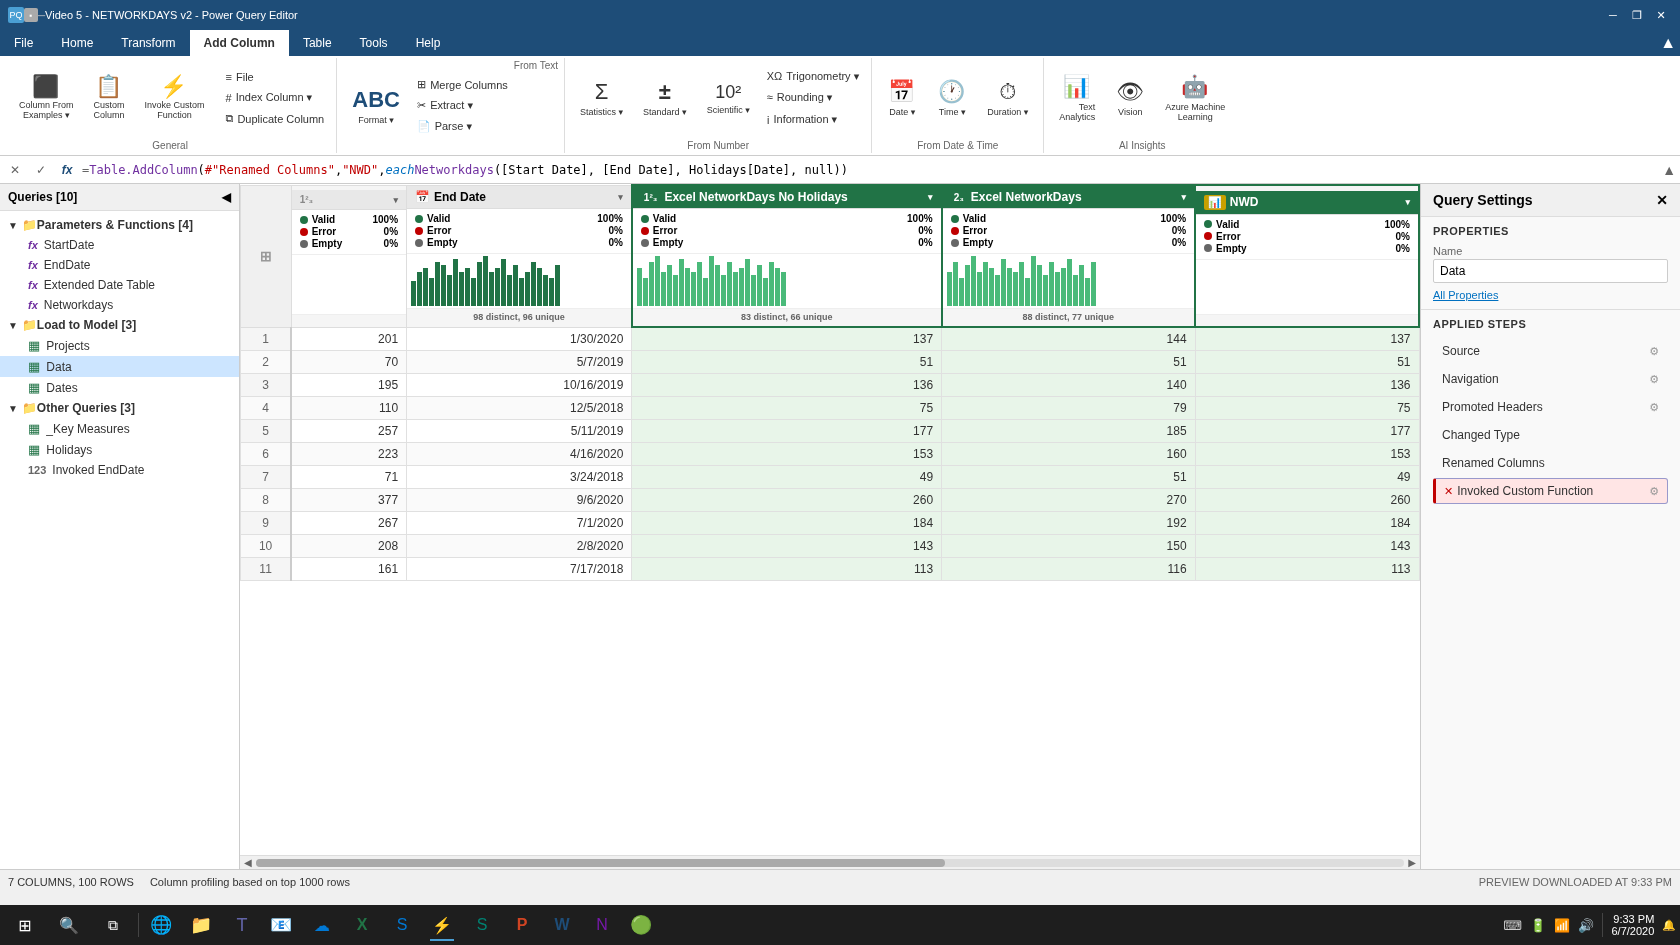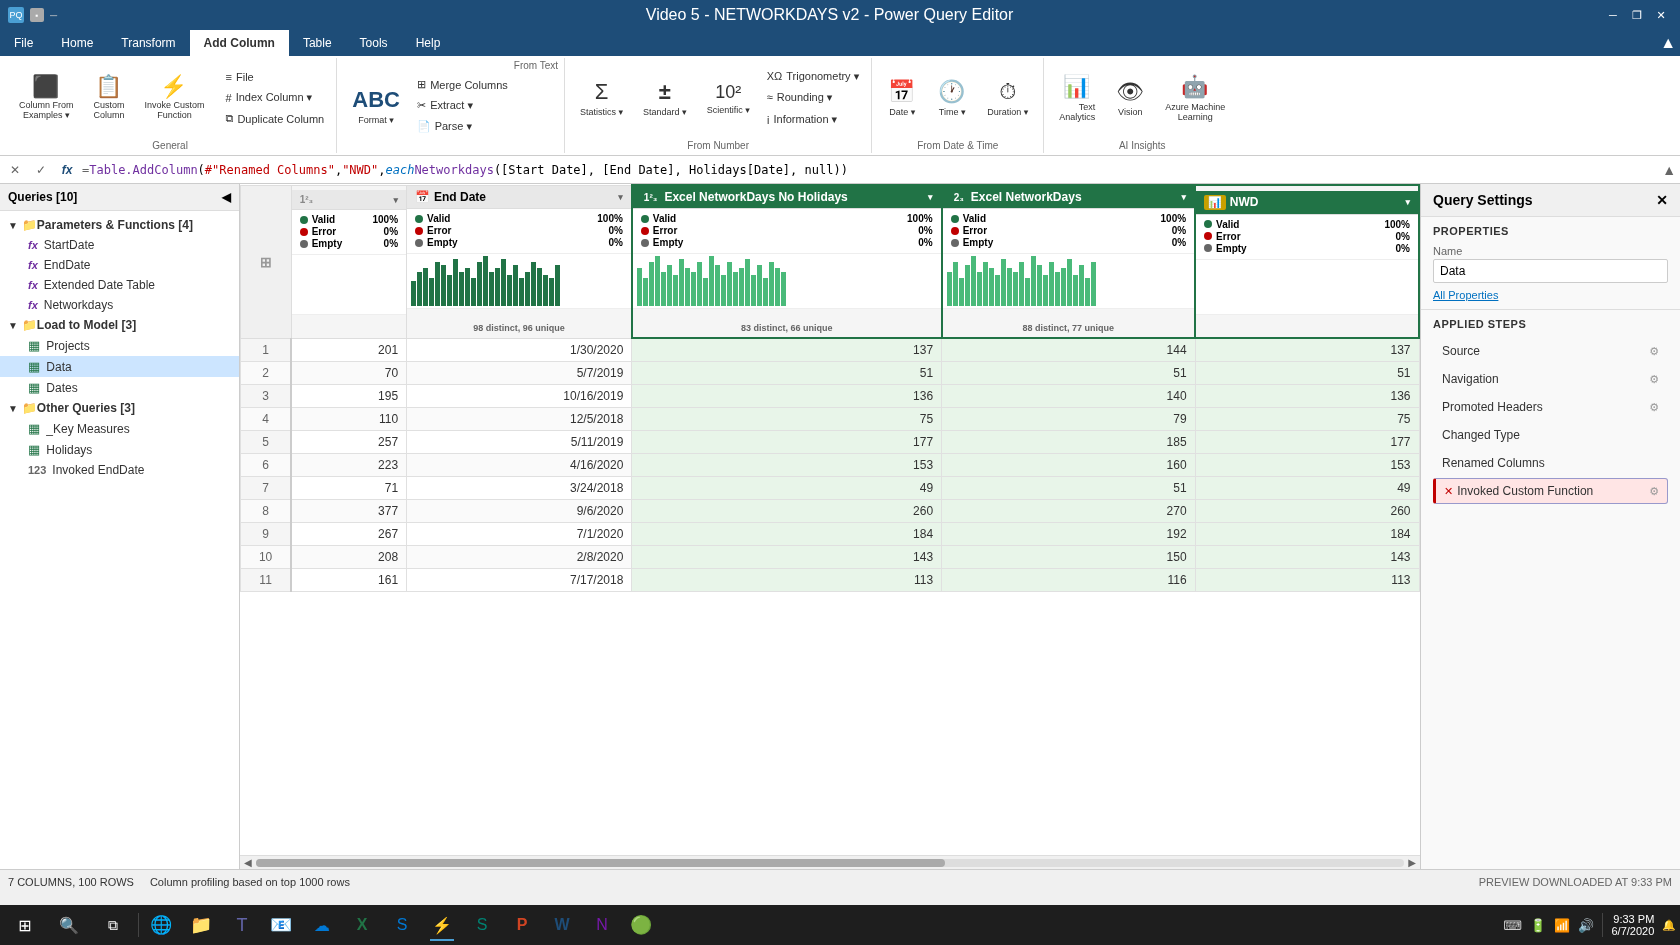--- a/index.html
+++ b/index.html
@@ -8,23 +8,23 @@
     
     .title-bar {
       background: #1e4d78;
       height: 30px;
       display: flex;
       align-items: center;
       padding: 0 8px;
       color: white;
       font-size: 12px;
     }
-    .title-bar-left { display: flex; align-items: center; gap: 6px; }
+    .title-bar-left { display: flex; align-items: center; }
     .title-bar-icon { width: 16px; height: 16px; background: #4a9fd4; border-radius: 2px; display: flex; align-items: center; justify-content: center; font-size: 9px; color: white; }
-    .title-text { flex: 1; text-align: center; font-size: 16px; color: white; }
+    .title-text { flex: 1; text-align: left; font-size: 11px; color: white; }
     .title-bar-controls { display: flex; gap: 2px; margin-left: auto; }
     .title-btn { width: 22px; height: 22px; display: flex; align-items: center; justify-content: center; cursor: pointer; font-size: 11px; color: white; }
     .ribbon-btn-small {
       display: flex;
       align-items: center;
       gap: 4px;
       padding: 3px 6px;
       cursor: pointer;
       border-radius: 2px;
       font-size: 11px;
@@ -147,21 +147,21 @@
     .quality-dot.empty { background: #666; }
     .col-chart {
       padding: 2px 4px;
       display: flex;
       align-items: flex-end;
       gap: 1px;
       height: 60px;
       background: white;
       border-top: 1px solid #eee;
     }
-    .col-distinct { font-size: 9px; color: #666; padding: 14px 8px 4px; text-align: center; border-top: 1px solid #eee; }
+    .col-distinct { font-size: 9px; color: #666; padding: 3px 8px 4px; text-align: center; border-top: 1px solid #eee; }
     .data-table td {
       border: 1px solid #e0e0e0;
       padding: 4px 8px;
       font-size: 12px;
       text-align: right;
       color: #333;
       white-space: nowrap;
     }
     .data-table td.row-num {
       background: #f5f5f5;

